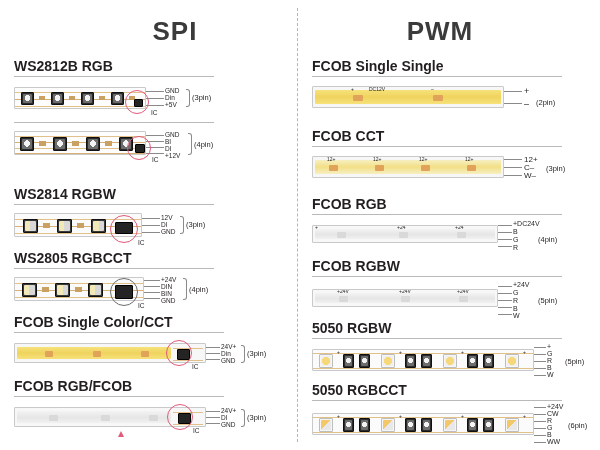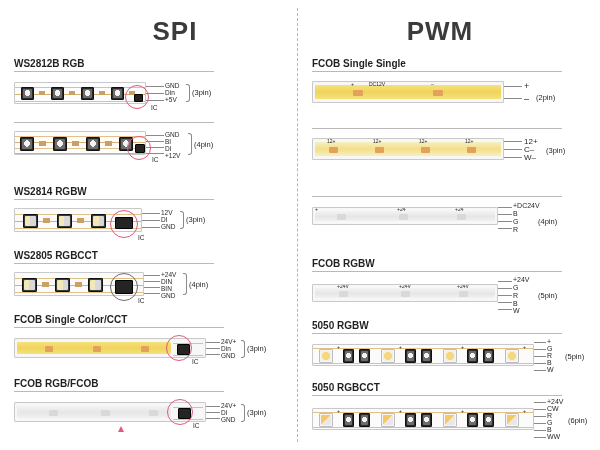--- a/index.html
+++ b/index.html
@@ -24,21 +24,21 @@
   #title-pwm { left:375px; width:130px; }
 
   .divider {
     position:absolute; left:297px; top:8px; width:0; height:434px;
     border-left:1px dashed #e3a1a1;
   }
 
   
   .block { position:absolute; }
   .blk-title {
-    font-size:10px; font-weight:bold; color:#231f20;
+    font-size:14px; font-weight:bold; color:#231f20;
     margin-bottom:2px; white-space:nowrap;
   }
   .blk-rule {
     height:1px; background:#b9b9b9; width:100%;
     margin-bottom:4px;
   }
   .strip-wrap { position:relative; }
 
   
   .pcb {
@@ -334,20 +334,21 @@
       </div>
       <div class="lead" style="left:192px; top:10px; width:18px;"></div>
       <div class="lead" style="left:192px; top:22px; width:18px;"></div>
       <div class="lbl" style="left:212px; top:5px; font-size:9px;">+</div>
       <div class="lbl" style="left:212px; top:18px; font-size:9px;">–</div>
       <div class="pins" style="left:224px; top:17px;">(2pin)</div>
     </div>
   </div>
 
   <div class="block" style="left:312px; top:128px; width:250px;">
+    <div class="blk-title">FCOB CCT</div>
     <div class="blk-rule"></div>
     <div class="strip-wrap" style="height:32px;">
       <div class="pcb cob" style="position:absolute;left:0;top:5px;width:192px;height:22px;">
         <div class="cob-bar cct"></div>
         <div class="pad" style="left:16px; top:8px; width:9px;height:6px;"></div>
         <div class="pad" style="left:62px; top:8px; width:9px;height:6px;"></div>
         <div class="pad" style="left:108px; top:8px; width:9px;height:6px;"></div>
         <div class="pad" style="left:154px; top:8px; width:9px;height:6px;"></div>
         <div class="lbl" style="left:14px; top:-1px; font-size:5px;">12+</div>
         <div class="lbl" style="left:60px; top:-1px; font-size:5px;">12+</div>
@@ -358,20 +359,21 @@
       <div class="lead" style="left:192px; top:16px; width:18px;"></div>
       <div class="lead" style="left:192px; top:24px; width:18px;"></div>
       <div class="lbl" style="left:212px; top:4px; font-size:8px;">12+</div>
       <div class="lbl" style="left:212px; top:12px; font-size:8px;">C–</div>
       <div class="lbl" style="left:212px; top:20px; font-size:8px;">W–</div>
       <div class="pins" style="left:234px; top:13px;">(3pin)</div>
     </div>
   </div>
 
   <div class="block" style="left:312px; top:196px; width:250px;">
+    <div class="blk-title">FCOB RGB</div>
     <div class="blk-rule"></div>
     <div class="strip-wrap" style="height:34px;">
       <div class="pcb cob" style="position:absolute;left:0;top:6px;width:186px;height:18px;">
         <div class="cob-bar rgb"></div>
         <div class="pad sm" style="left:24px; top:6px; width:9px;height:6px;"></div>
         <div class="pad sm" style="left:86px; top:6px; width:9px;height:6px;"></div>
         <div class="pad sm" style="left:144px; top:6px; width:9px;height:6px;"></div>
         <div class="lbl" style="left:2px; top:-2px; font-size:5px;">+</div>
         <div class="lbl" style="left:84px; top:-2px; font-size:5px;">+24</div>
         <div class="lbl" style="left:142px; top:-2px; font-size:5px;">+24</div>

